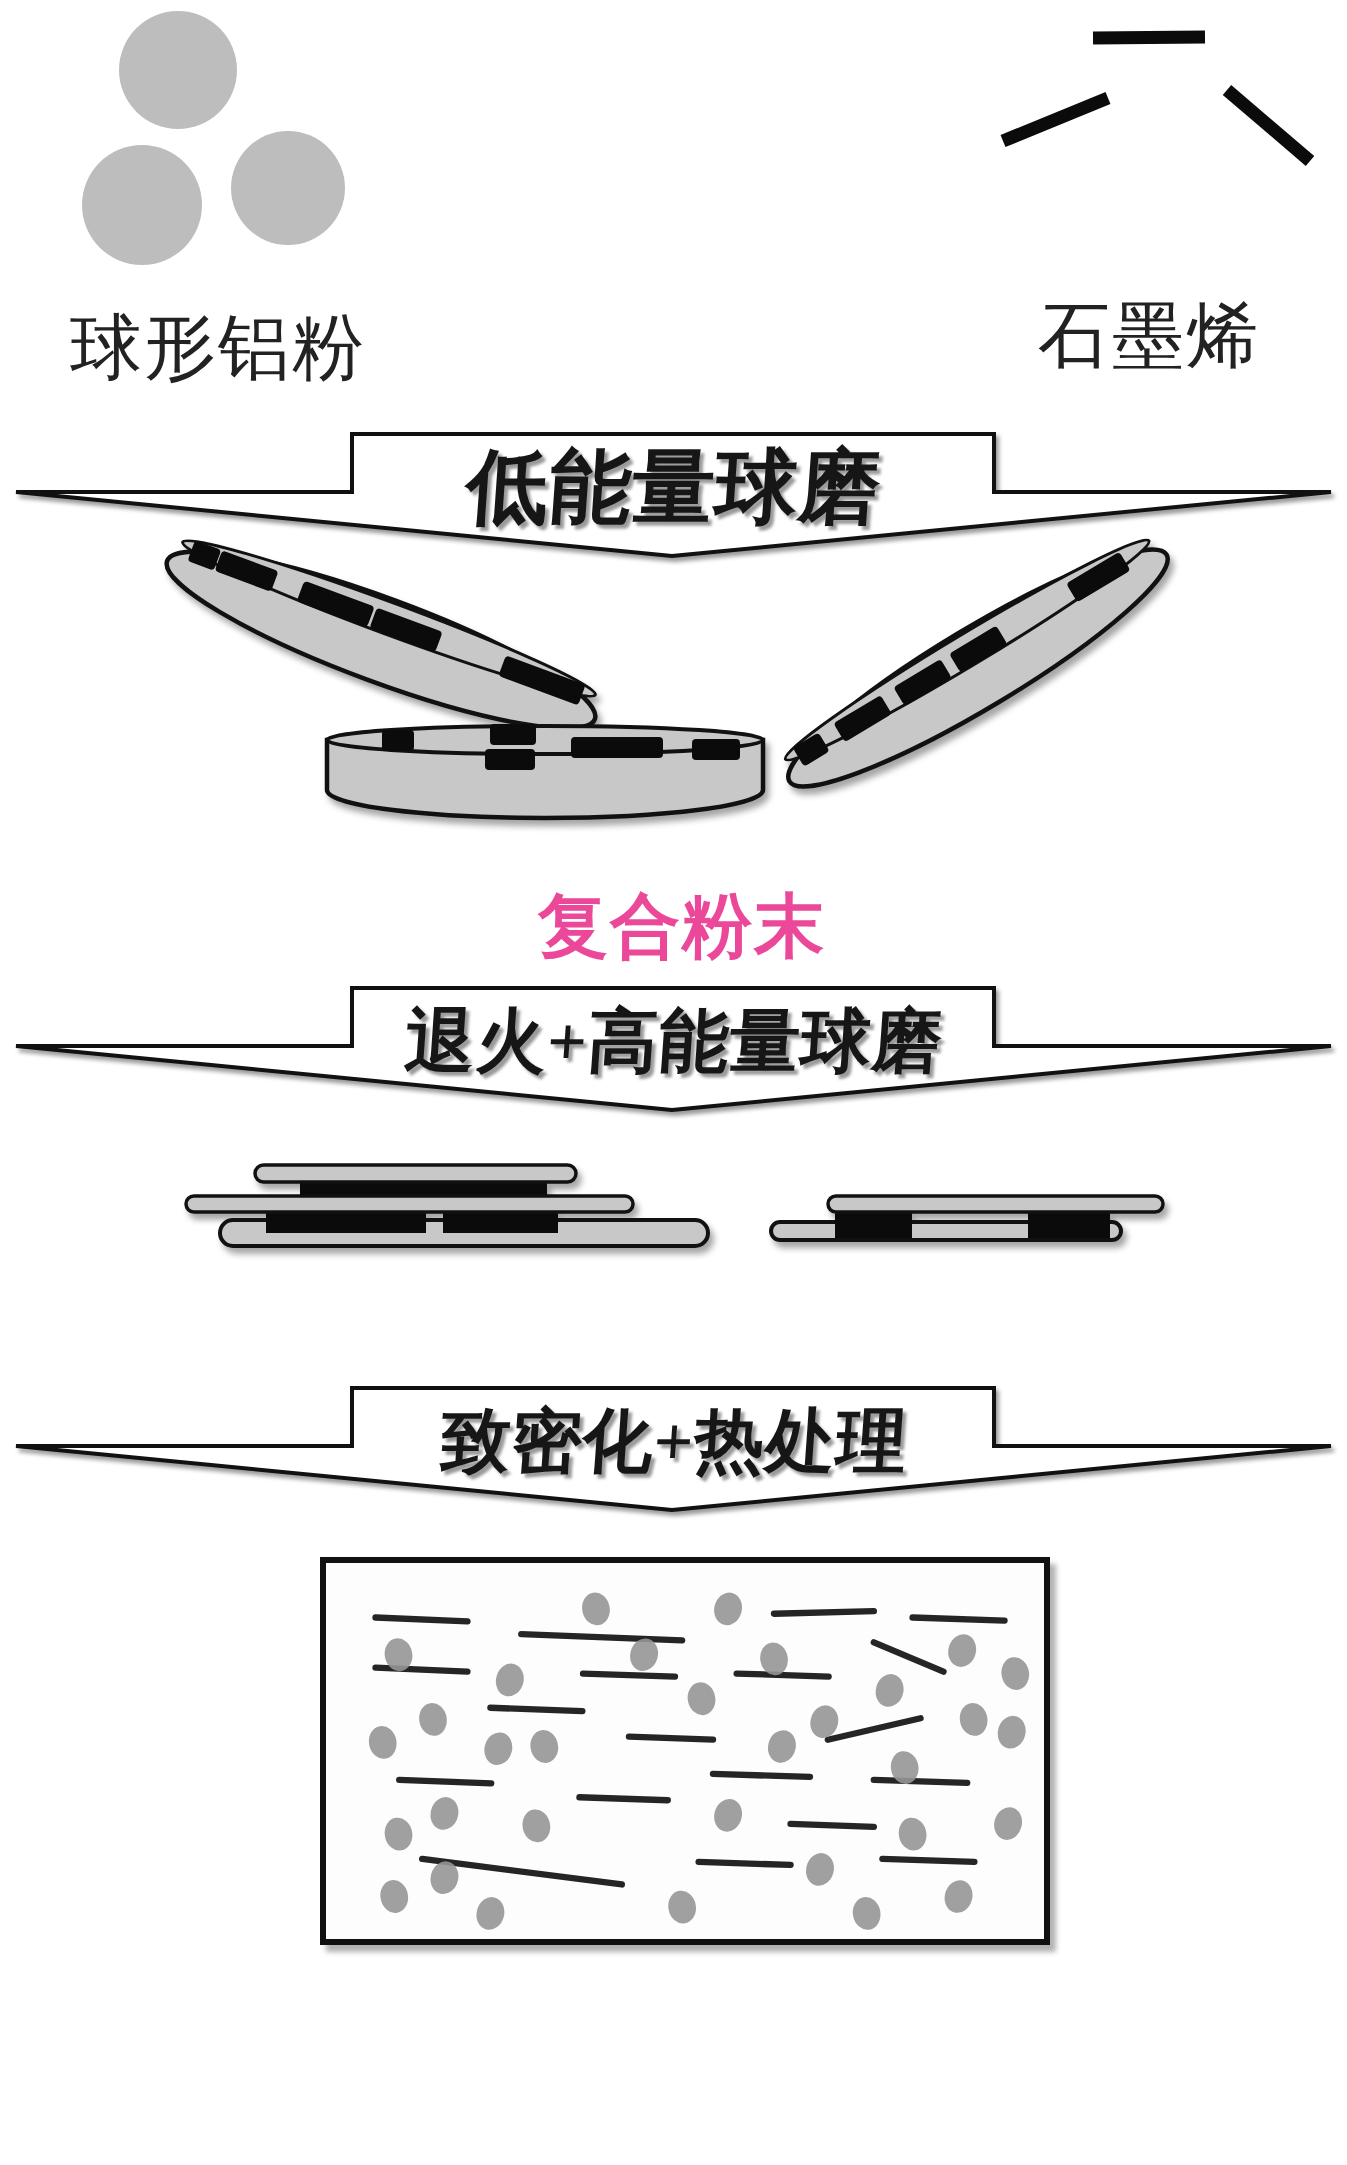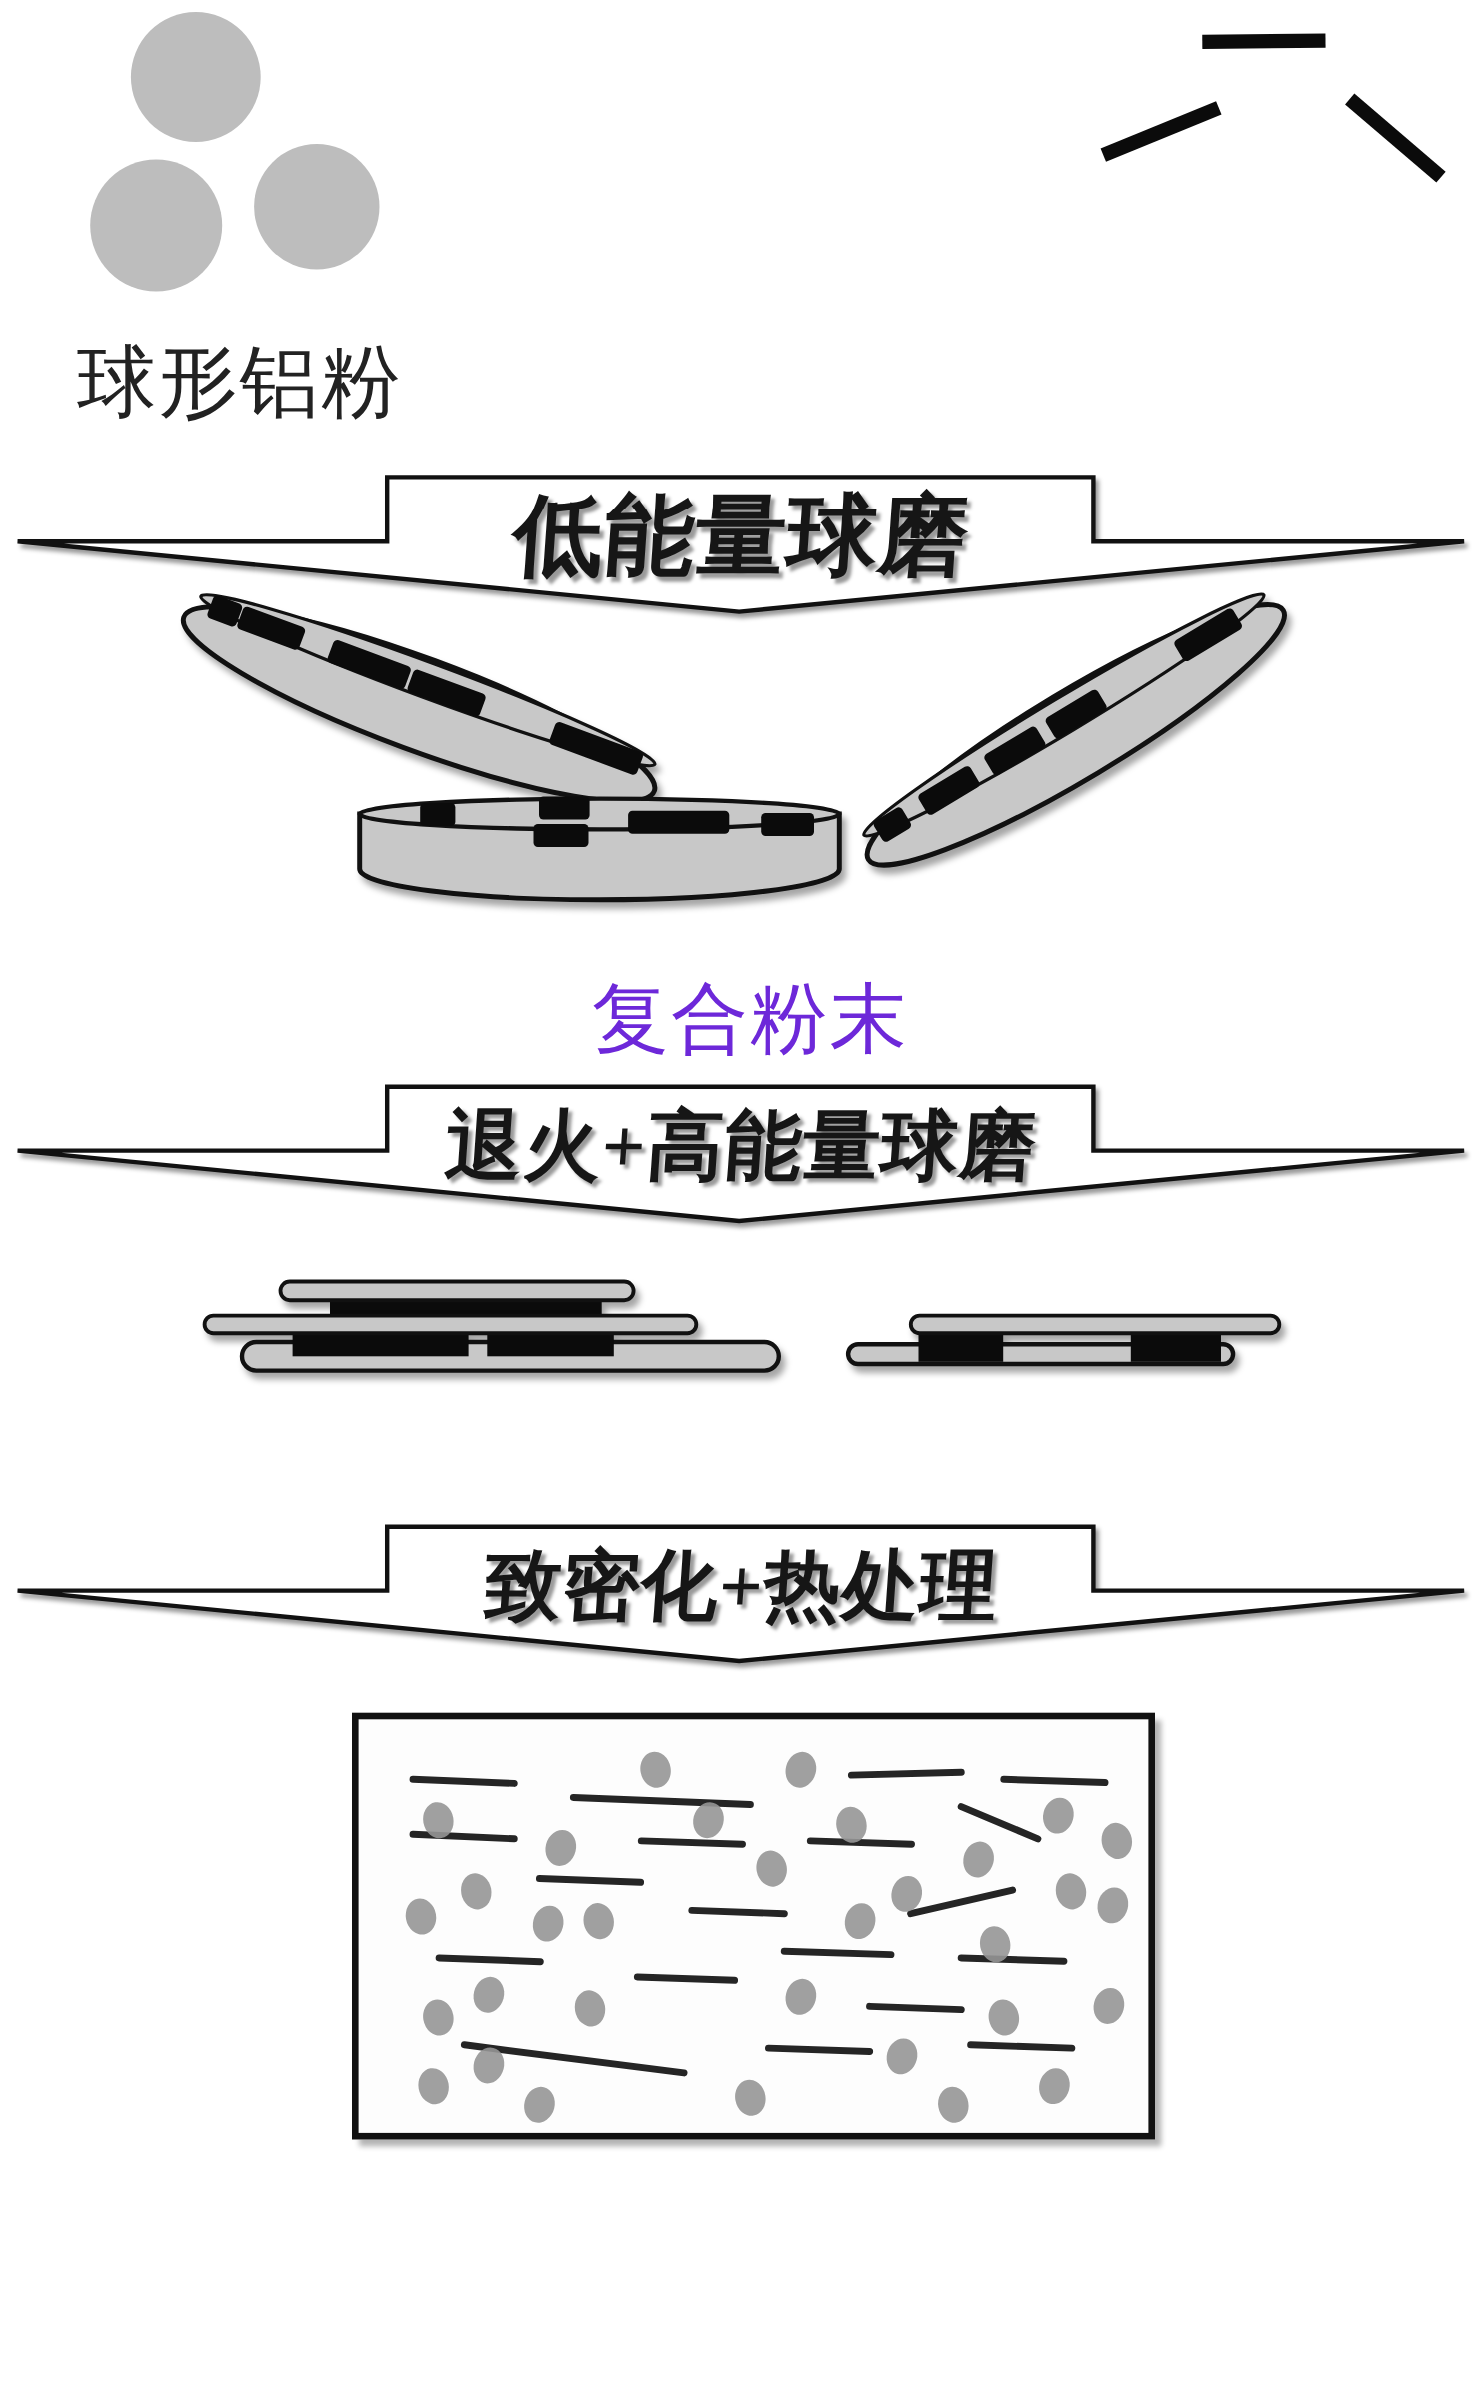--- a/index.html
+++ b/index.html
@@ -9,21 +9,21 @@
   }
   .abs{position:absolute;}
   svg{display:block;overflow:visible;}
 
   .input-label{
     position:absolute;transform:translateX(-50%);white-space:nowrap;
     font-size:72px;font-weight:500;letter-spacing:2px;color:#222;
   }
   .caption{
     position:absolute;transform:translateX(-50%);white-space:nowrap;
-    font-size:70px;font-weight:400;letter-spacing:2px;color:#6d28d9;text-align:center;
+    font-size:70px;font-weight:700;letter-spacing:2px;color:#ec4899;text-align:center;
   }
   .caption.result{font-size:72px;line-height:86px;}
 
   .banner{position:absolute;left:0;width:1347px;height:130px;}
   .banner-svg{position:absolute;left:0;top:0;width:1347px;height:130px;
     filter:drop-shadow(3px 4px 2px rgba(0,0,0,.40));}
   .banner-svg path{fill:#ffffff;stroke:#111111;stroke-width:4;stroke-linejoin:miter;}
   .banner-label{
     position:absolute;left:50%;top:58px;transform:translate(-50%,-50%) skewX(-4deg);
     white-space:nowrap;font-weight:700;color:#161616;letter-spacing:1px;
@@ -50,20 +50,21 @@
       <circle cx="142" cy="205" r="60" fill="#bdbdbd"></circle>
       <circle cx="288" cy="188" r="57" fill="#bdbdbd"></circle>
     </svg>
   <div class="input-label" style="left:218px;top:300px">球形铝粉</div>
 
   <svg id="graphene-svg" class="abs" style="left:950px;top:0;width:397px;height:200px" viewBox="0 0 397 200">
       <line x1="143" y1="38" x2="255" y2="37" stroke="#0b0b0b" stroke-width="13" stroke-linecap="butt"></line>
       <line x1="53" y1="141" x2="158" y2="98" stroke="#0b0b0b" stroke-width="13" stroke-linecap="butt"></line>
       <line x1="277" y1="90" x2="360" y2="161" stroke="#0b0b0b" stroke-width="13" stroke-linecap="butt"></line>
     </svg>
+  <div class="input-label" style="left:1149px;top:288px">石墨烯</div>
 
   <div class="banner banner-1" style="top:430px">
     <svg class="banner-svg" viewBox="0 0 1347 130">
       <path d="M16,62 L352,62 L352,4 L994,4 L994,62 L1331,62 L672,126 Z"></path>
     </svg>
     <div class="banner-label">低能量球磨</div>
   </div>
 
   <svg id="stage1-svg" class="abs soft-shadow" style="left:0;top:540px;width:1347px;height:290px" viewBox="0 0 1347 290">
       <g transform="translate(381,100) rotate(20.3)">

